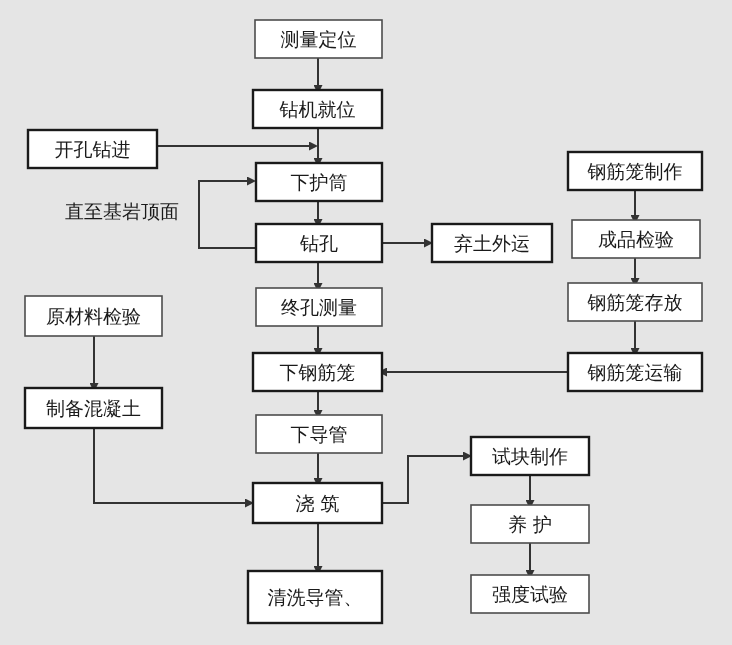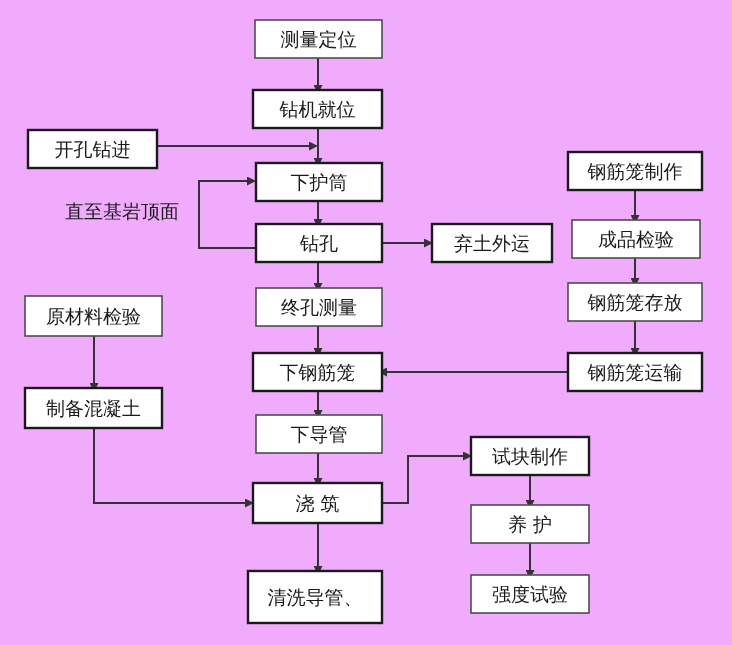--- a/index.html
+++ b/index.html
@@ -10,21 +10,21 @@
   body {
     width: 732px;
     height: 645px;
     font-family: "DejaVu Sans", sans-serif;
     overflow: hidden;
   }
   #flowchart-root {
     position: relative;
     width: 732px;
     height: 645px;
-    background: #f0abfc;
+    background: #e5e5e5;
   }
   svg.flow-svg {
     position: absolute;
     left: 0;
     top: 0;
     width: 732px;
     height: 645px;
   }
   .node-box {
     fill: #ffffff;

